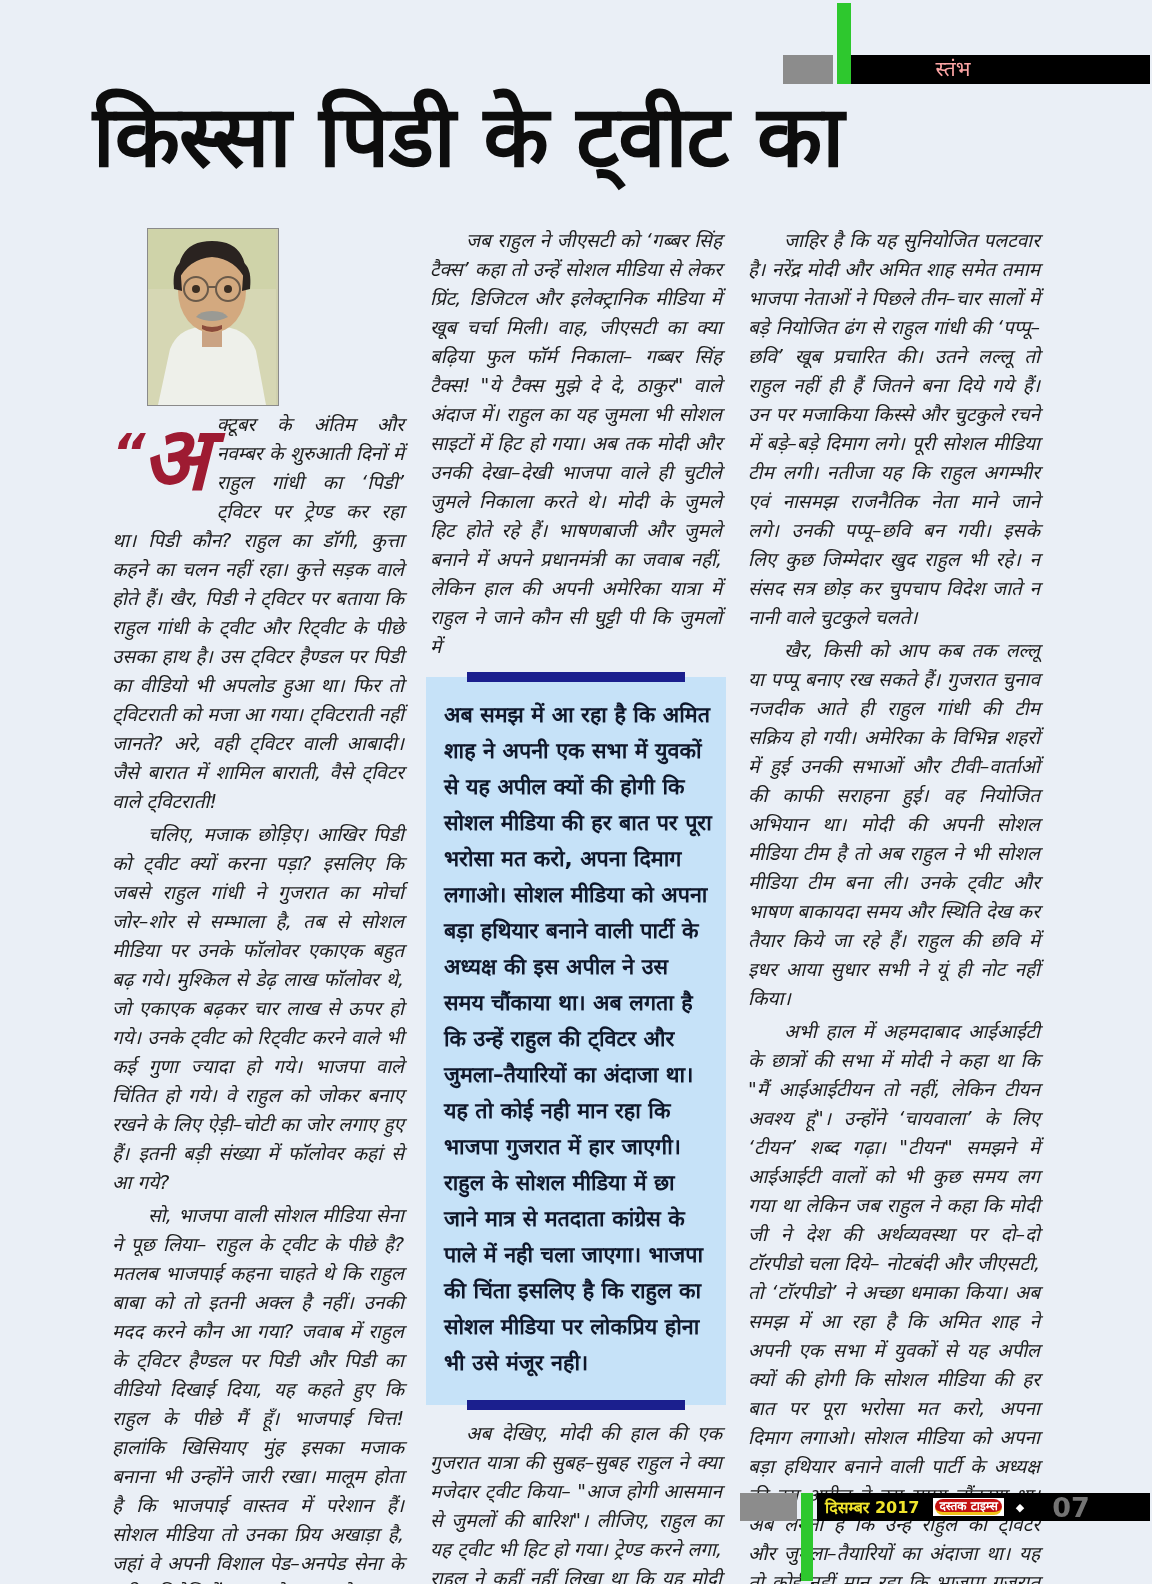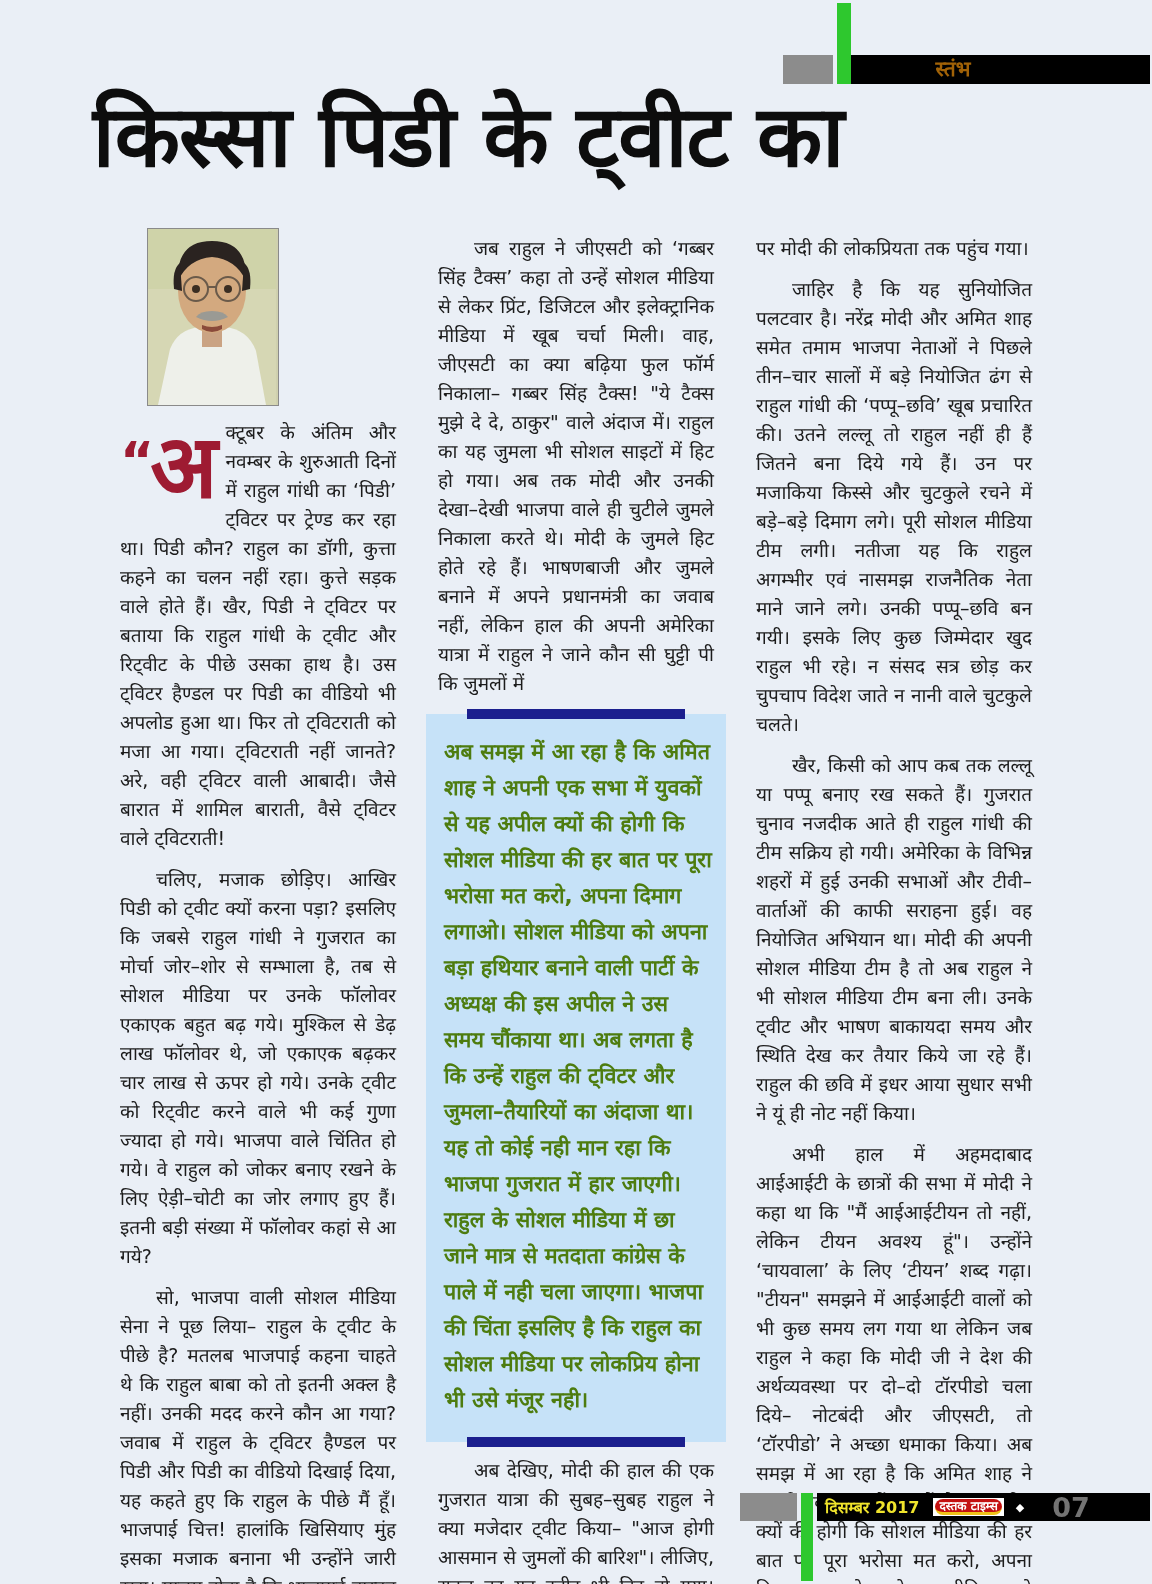--- a/index.html
+++ b/index.html
@@ -11,38 +11,38 @@
   }
   .page{position:relative;width:1152px;height:1584px;overflow:hidden;}
 
   
   .tag-gray{position:absolute;left:783px;top:55px;width:50px;height:29px;background:#8c8c8c;}
   .tag-green-bar{position:absolute;left:837px;top:3px;width:14px;height:81px;background:#2ec82e;}
   .tag-black-bar{
     position:absolute;left:851px;top:55px;width:299px;height:29px;background:#000;
     display:flex;align-items:center;justify-content:center;padding-right:95px;box-sizing:border-box;
   }
-  .tag-black-bar span{color:#a16207;font-size:21px;font-weight:bold;line-height:1;}
+  .tag-black-bar span{color:#fca5a5;font-size:21px;font-weight:normal;line-height:1;}
 
   
   .headline{
     position:absolute;left:0;top:84px;width:936px;
     text-align:center;font-size:85px;font-weight:800;line-height:1.25;
     color:#0d0d0d;letter-spacing:-1px;white-space:nowrap;
   }
 
   
   .col{
     position:absolute;top:222px;width:300px;
     font-size:19px;line-height:29px;text-align:justify;color:#1b1b1b;
   }
   .col1{left:108px;}
   .col2{left:426px;}
   .col3{left:744px;}
-  .para{margin:12px;text-indent:36px;}
+  .para{margin:4px;text-indent:36px;font-style:italic;}
   .para.first{text-indent:0;}
 
   
   .photo-wrap{width:130px;margin:6px 0 0 39px;border:1px solid #8a8a8a;background:#cfd0ae;}
   .photo-wrap svg{display:block;}
   .photo-caption{
     width:100%;text-align:center;font-weight:bold;font-size:21px;
     line-height:30px;margin:2px 0 10px 0;
   }
 
@@ -52,21 +52,21 @@
     line-height:78px;height:86px;padding-right:8px;margin-top:4px;
   }
   .dc-quote{font-size:52px;vertical-align:18px;letter-spacing:-4px;}
   .dc-letter{font-size:88px;}
 
   
   .pullquote{
     position:relative;background:#c6e2f8;
     margin:16px 0 14px 0;padding:20px 14px 24px 18px;
     font-size:21.5px;line-height:36px;font-weight:600;
-    text-align:left;text-indent:0;color:#4d7c0f;
+    text-align:left;text-indent:0;color:#0f172a;
   }
   .pq-bar{
     position:absolute;left:50%;transform:translateX(-50%);
     width:218px;height:10px;background:#1b1f8e;
   }
   .pq-bar.top{top:-5px;}
   .pq-bar.bottom{bottom:-5px;}
 
   
   .foot-gray{position:absolute;left:740px;top:1493px;width:57px;height:28px;background:#8c8c8c;}
@@ -131,21 +131,20 @@
     <p class="para">जब राहुल ने जीएसटी को ‘गब्बर सिंह टैक्स’ कहा तो उन्हें सोशल मीडिया से लेकर प्रिंट, डिजिटल और इलेक्ट्रानिक मीडिया में खूब चर्चा मिली। वाह, जीएसटी का क्या बढ़िया फुल फॉर्म निकाला– गब्बर सिंह टैक्स! "ये टैक्स मुझे दे दे, ठाकुर" वाले अंदाज में। राहुल का यह जुमला भी सोशल साइटों में हिट हो गया। अब तक मोदी और उनकी देखा–देखी भाजपा वाले ही चुटीले जुमले निकाला करते थे। मोदी के जुमले हिट होते रहे हैं। भाषणबाजी और जुमले बनाने में अपने प्रधानमंत्री का जवाब नहीं, लेकिन हाल की अपनी अमेरिका यात्रा में राहुल ने जाने कौन सी घुट्टी पी कि जुमलों में</p>
     <div class="pullquote">
       <div class="pq-bar top"></div>
       <span>अब समझ में आ रहा है कि अमित शाह ने अपनी एक सभा में युवकों से यह अपील क्यों की होगी कि सोशल मीडिया की हर बात पर पूरा भरोसा मत करो, अपना दिमाग लगाओ। सोशल मीडिया को अपना बड़ा हथियार बनाने वाली पार्टी के अध्यक्ष की इस अपील ने उस समय चौंकाया था। अब लगता है कि उन्हें राहुल की ट्विटर और जुमला–तैयारियों का अंदाजा था। यह तो कोई नही मान रहा कि भाजपा गुजरात में हार जाएगी। राहुल के सोशल मीडिया में छा जाने मात्र से मतदाता कांग्रेस के पाले में नही चला जाएगा। भाजपा की चिंता इसलिए है कि राहुल का सोशल मीडिया पर लोकप्रिय होना भी उसे मंजूर नही।</span>
       <div class="pq-bar bottom"></div>
     </div>
     <p class="para">अब देखिए, मोदी की हाल की एक गुजरात यात्रा की सुबह–सुबह राहुल ने क्या मजेदार ट्वीट किया– "आज होगी आसमान से जुमलों की बारिश"। लीजिए, राहुल का यह ट्वीट भी हिट हो गया। ट्रेण्ड करने लगा, राहुल ने कहीं नहीं लिखा था कि यह मोदी के बारे में है, मगर लोगों ने सीधा मोदी से जोड़ लिया। गुजरात में मोदी की सभा होनी थी उस दिन। मानसून विदा हो चुका। घन–घमण्ड नभ हो रहा होता तो भी जुमले बादलों से नहीं बरसते। मतलब मोदी ही करेंगे जुमलों की बारिश। राहुल का ट्वीट बिल्कुल निशाने पर बैठा। इसे रिट्वीट और लाइक करने वालों का आंकड़ा सोशल मीडिया</p>
   </div>
 
   <div class="col col3">
-    <p class="para first">पर मोदी की लोकप्रियता तक पहुंच गया।</p>
     <p class="para">जाहिर है कि यह सुनियोजित पलटवार है। नरेंद्र मोदी और अमित शाह समेत तमाम भाजपा नेताओं ने पिछले तीन–चार सालों में बड़े नियोजित ढंग से राहुल गांधी की ‘पप्पू–छवि’ खूब प्रचारित की। उतने लल्लू तो राहुल नहीं ही हैं जितने बना दिये गये हैं। उन पर मजाकिया किस्से और चुटकुले रचने में बड़े–बड़े दिमाग लगे। पूरी सोशल मीडिया टीम लगी। नतीजा यह कि राहुल अगम्भीर एवं नासमझ राजनैतिक नेता माने जाने लगे। उनकी पप्पू–छवि बन गयी। इसके लिए कुछ जिम्मेदार खुद राहुल भी रहे। न संसद सत्र छोड़ कर चुपचाप विदेश जाते न नानी वाले चुटकुले चलते।</p>
     <p class="para">खैर, किसी को आप कब तक लल्लू या पप्पू बनाए रख सकते हैं। गुजरात चुनाव नजदीक आते ही राहुल गांधी की टीम सक्रिय हो गयी। अमेरिका के विभिन्न शहरों में हुई उनकी सभाओं और टीवी–वार्ताओं की काफी सराहना हुई। वह नियोजित अभियान था। मोदी की अपनी सोशल मीडिया टीम है तो अब राहुल ने भी सोशल मीडिया टीम बना ली। उनके ट्वीट और भाषण बाकायदा समय और स्थिति देख कर तैयार किये जा रहे हैं। राहुल की छवि में इधर आया सुधार सभी ने यूं ही नोट नहीं किया।</p>
     <p class="para"><span>अभी हाल में अहमदाबाद आईआईटी के छात्रों की सभा में मोदी ने कहा था कि "मैं आईआईटीयन तो नहीं, लेकिन टीयन अवश्य हूं"। उन्होंने ‘चायवाला’ के लिए ‘टीयन’ शब्द गढ़ा। "टीयन" समझने में आईआईटी वालों को भी कुछ समय लग गया था लेकिन जब राहुल ने कहा कि मोदी जी ने देश की अर्थव्यवस्था पर दो–दो टॉरपीडो चला दिये– नोटबंदी और जीएसटी, तो ‘टॉरपीडो’ ने अच्छा धमाका किया। अब समझ में आ रहा है कि अमित शाह ने अपनी एक सभा में युवकों से यह अपील क्यों की होगी कि सोशल मीडिया की हर बात पर पूरा भरोसा मत करो, अपना दिमाग लगाओ। सोशल मीडिया को अपना बड़ा हथियार बनाने वाली पार्टी के अध्यक्ष की इस अपील ने उस समय चौंकाया था। अब लगता है कि उन्हें राहुल की ट्विटर और जुमला–तैयारियों का अंदाजा था। यह तो कोई नहीं मान रहा कि भाजपा गुजरात में हार जाएगी। राहुल के सोशल मीडिया में छा जाने मात्र से मतदाता कांग्रेस के पाले में नहीं चला जाएगा। भाजपा की चिंता इसलिए है कि राहुल का सोशल मीडिया पर लोकप्रिय होना भी उसे मंजूर नहीं। राहुल तो राहुल, उनका पिडी भी ट्विटर पर ट्रेण्ड करने लगे तो उधर नींद उड़ने लगती है।</span></p>
 
   </div>
 
   <div class="foot-gray"></div>
   <div class="foot-green-bar"></div>
   <div class="foot-black-bar">
     <span class="foot-date">दिसम्बर 2017</span>

